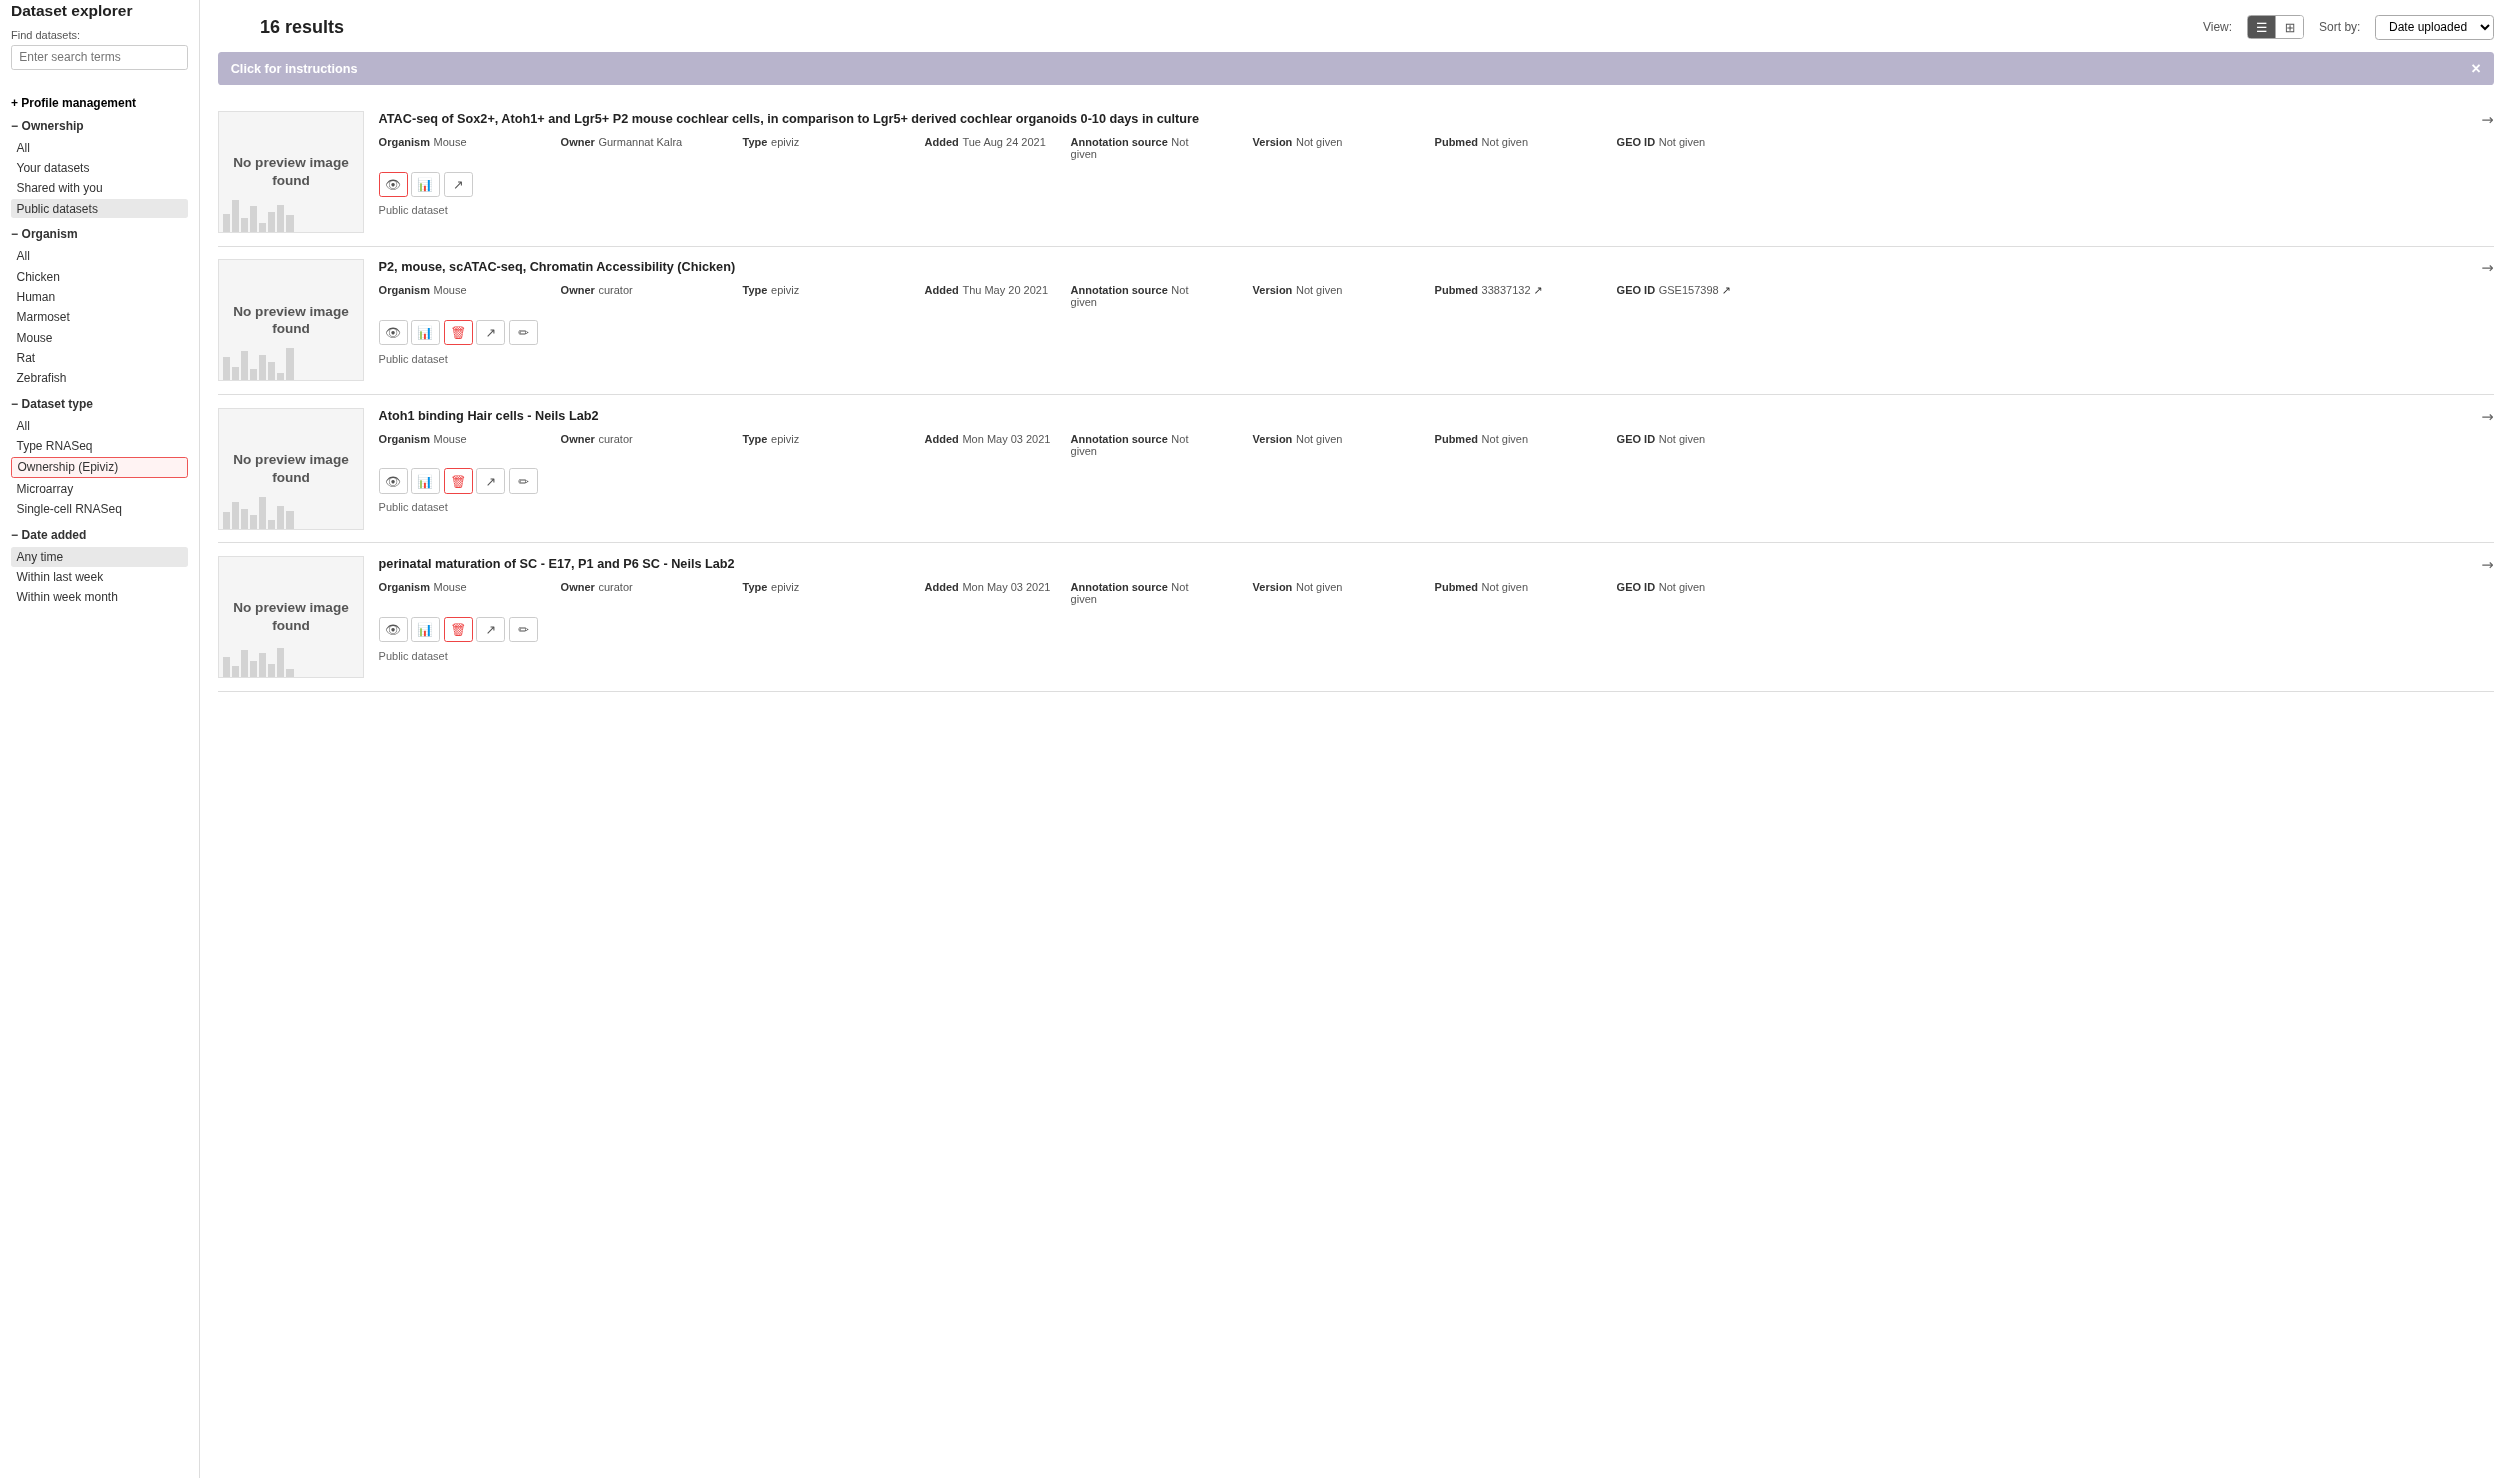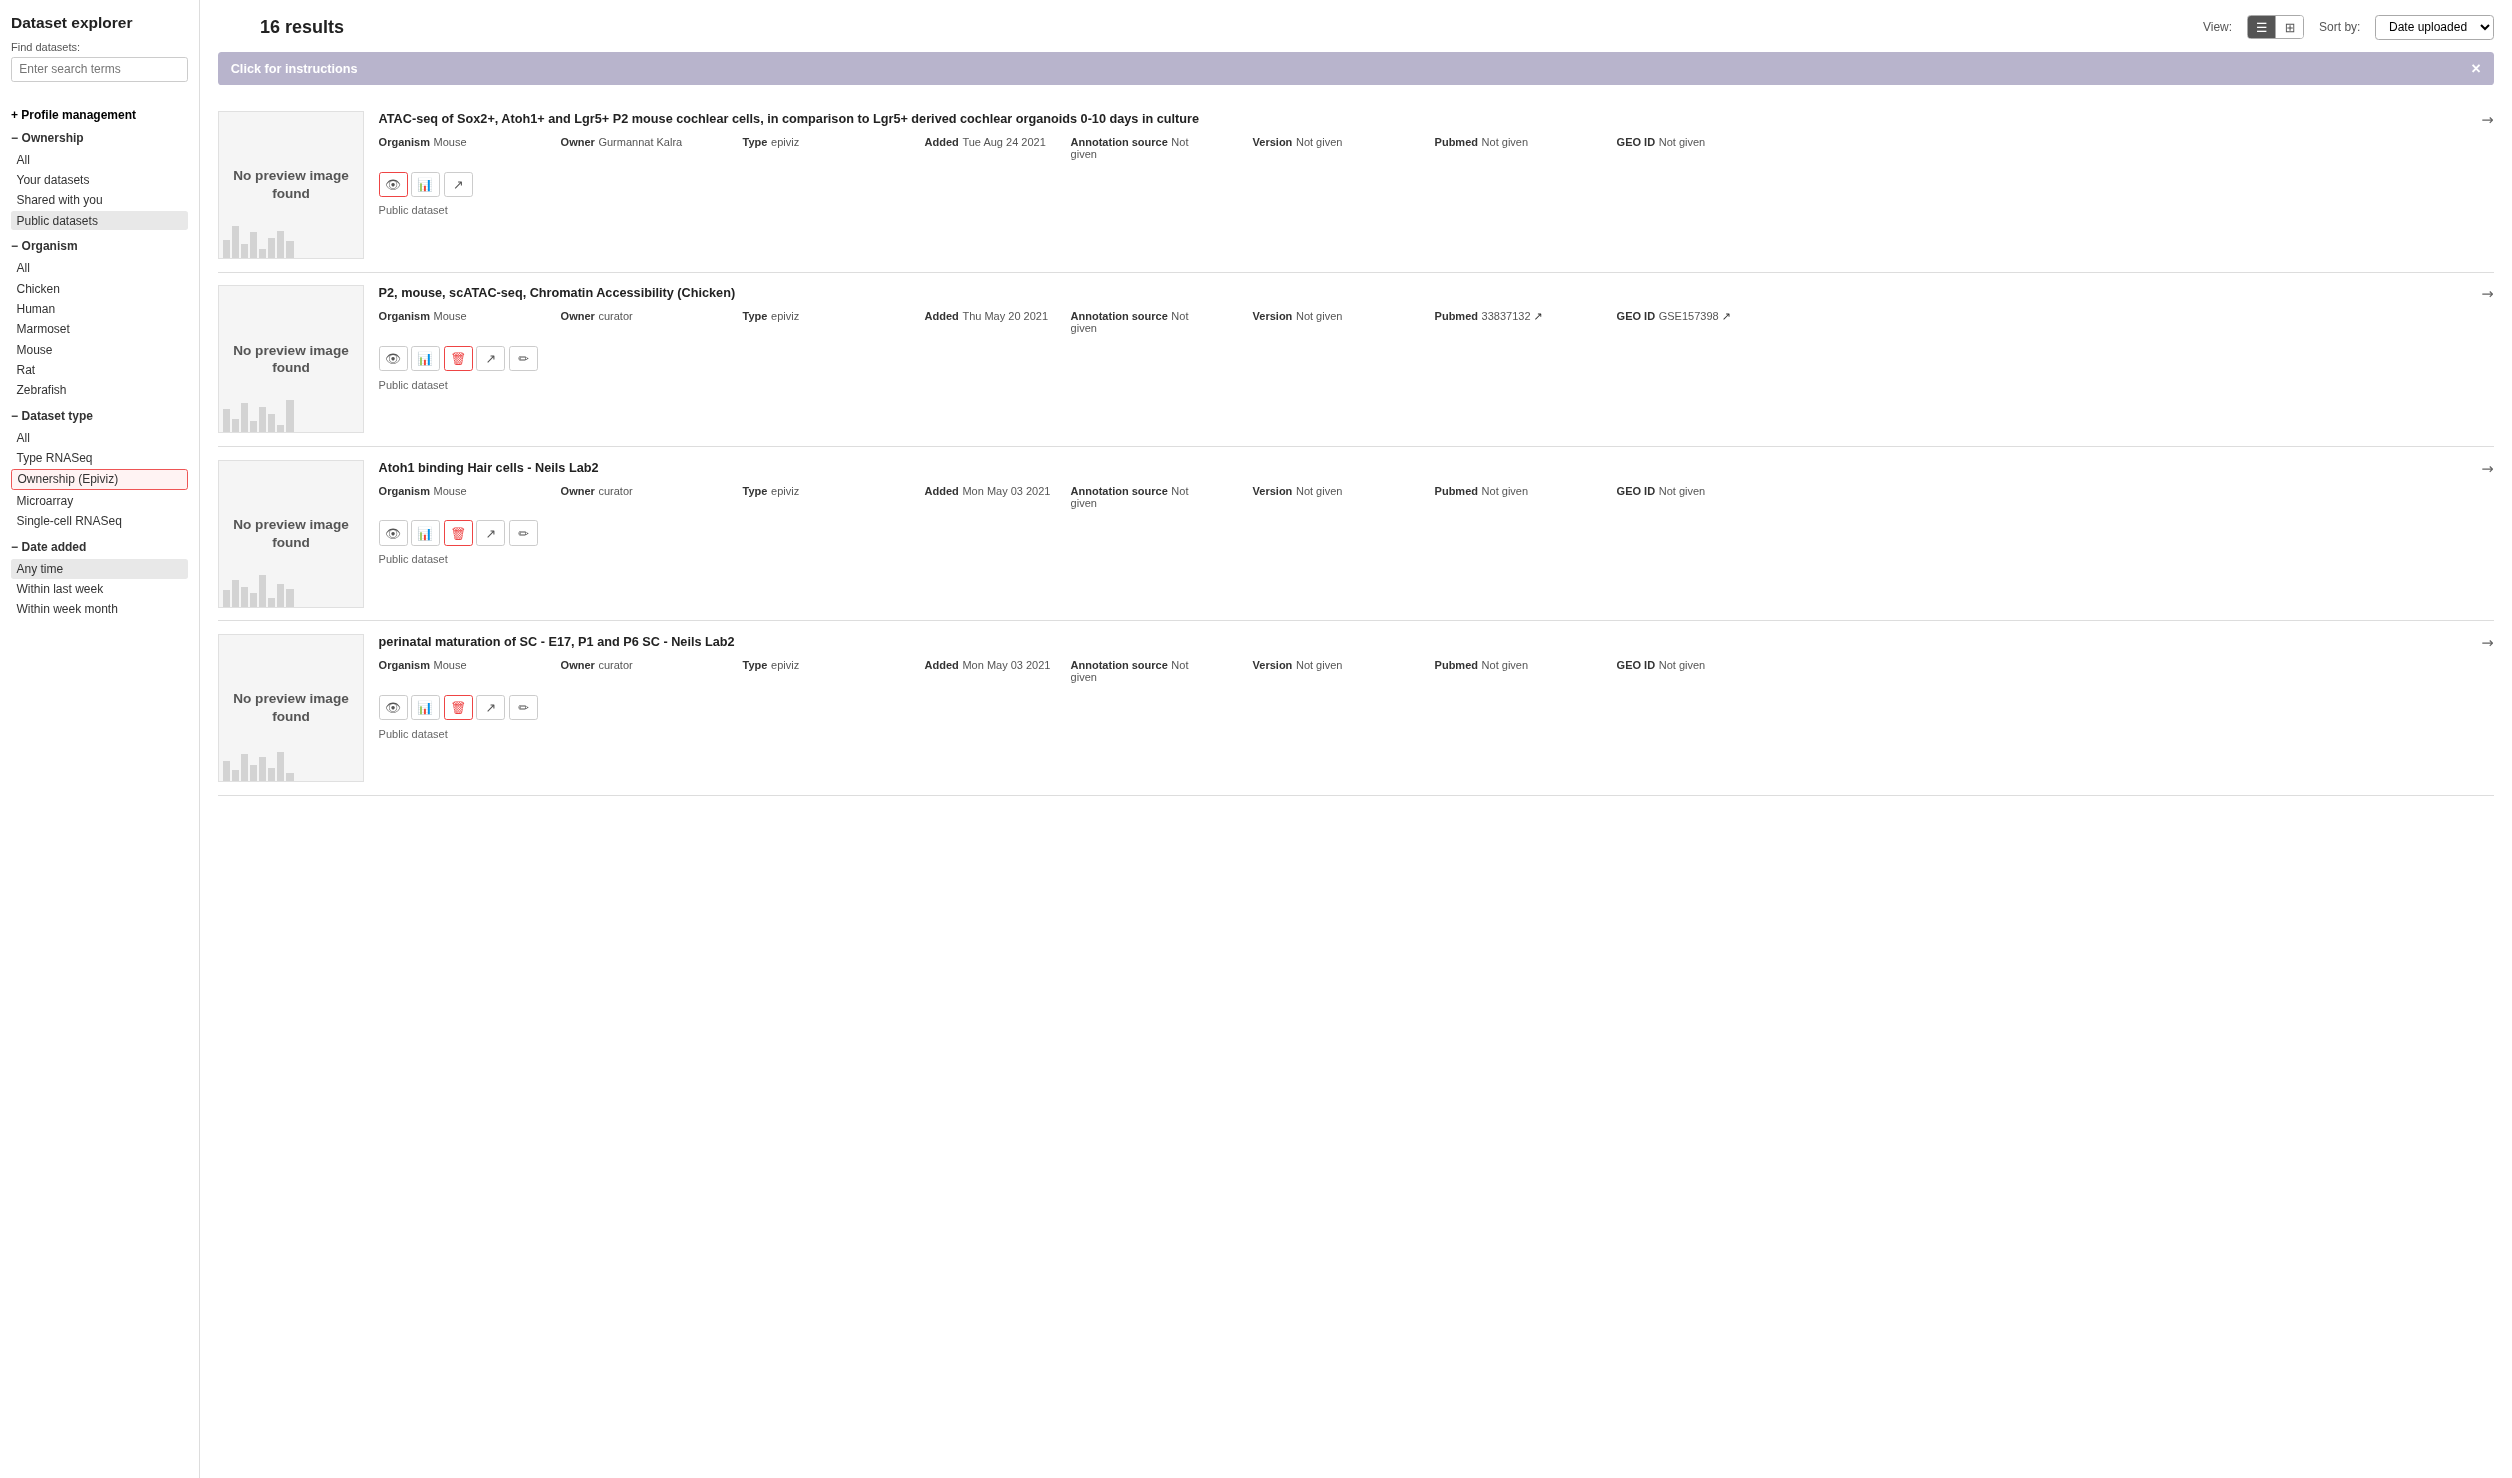--- a/index.html
+++ b/index.html
@@ -3,21 +3,21 @@
   <meta charset="utf-8">
   <style>
     * { box-sizing: border-box; margin: 0; padding: 0; }
     body { font-family: -apple-system, BlinkMacSystemFont, 'Segoe UI', Arial, sans-serif; font-size: 12px; background: #fff; color: #333; display: flex; height: 100vh; overflow: hidden; }
 
     
     #sidebar {
       width: 200px;
       min-width: 200px;
       border-right: 0.9px solid #ddd;
-      padding: 14px 11px;
+      padding: 2px 11px;
       overflow-y: auto;
       background: #fff;
     }
     #sidebar h1 { font-size: 15.5px; font-weight: 700; margin-bottom: 9px; color: #222; }
     .find-label { font-size: 11px; color: #555; margin-bottom: 3.6px; }
     .search-box {
       width: 100%;
       border: 0.9px solid #ccc;
       border-radius: 2.7px;
       padding: 4.5px 7.3px;
@@ -88,21 +88,21 @@
     .dataset-card {
       display: flex;
       border-bottom: 0.9px solid #ddd;
       padding: 12.7px 0;
       gap: 14.6px;
       position: relative;
     }
     .preview-box {
       width: 146px;
       min-width: 146px;
-      height: 148px;
+      height: 122px;
       background: #f5f5f5;
       display: flex;
       flex-direction: column;
       align-items: center;
       justify-content: center;
       font-size: 13.6px;
       font-weight: 700;
       color: #555;
       text-align: center;
       line-height: 1.3;

